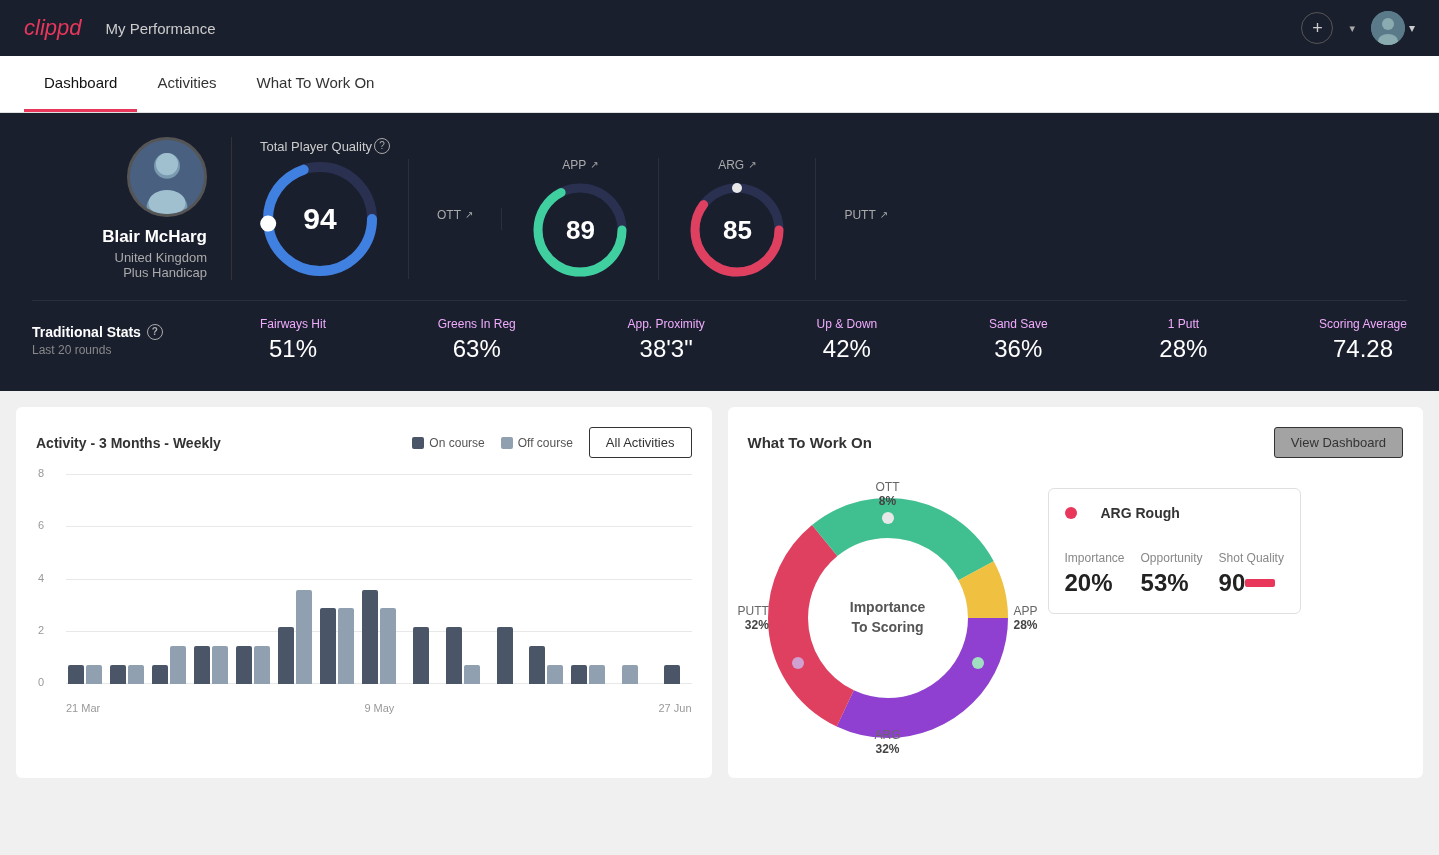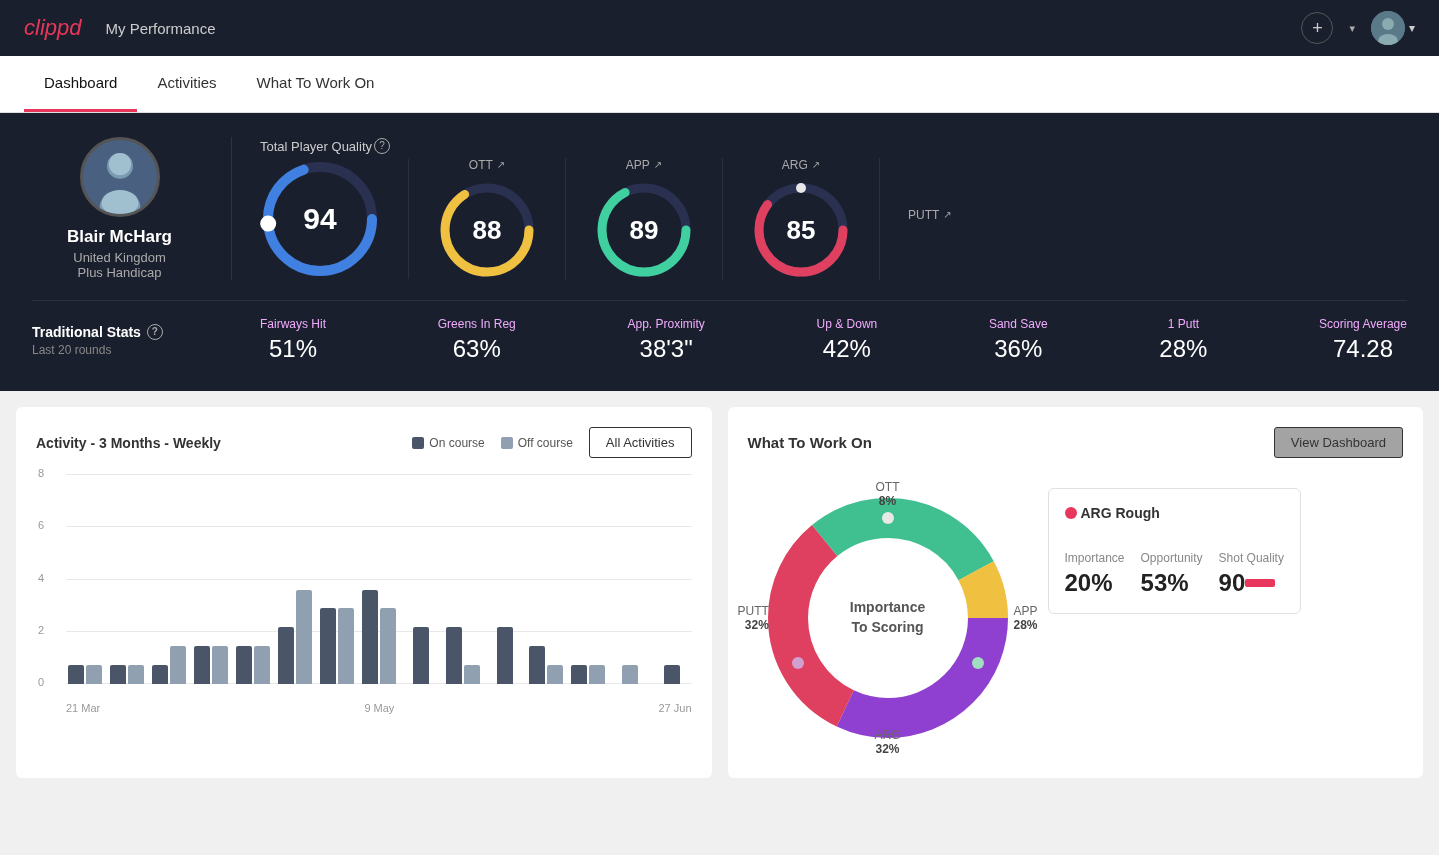--- a/index.html
+++ b/index.html
@@ -17,21 +17,21 @@
     .avatar-circle svg { width: 34px; height: 34px; }
 
     
     .nav-tabs { background: #fff; border-bottom: 1px solid #e0e0e0; display: flex; padding: 0 24px; }
     .nav-tab { padding: 18px 20px; font-size: 15px; color: #333; cursor: pointer; border-bottom: 3px solid transparent; text-decoration: none; }
     .nav-tab.active { border-bottom: 3px solid #e8375a; color: #111; font-weight: 500; }
 
     
     .stats-banner { background: #1a1f2e; padding: 24px 32px 28px; display: flex; flex-direction: column; gap: 20px; }
     .stats-top { display: flex; align-items: center; gap: 0; }
-    .player-info { min-width: 200px; display: flex; flex-direction: column; align-items: center; padding-right: 24px; border-right: 1px solid #333; }
+    .player-info { min-width: 200px; display: flex; flex-direction: column; align-items: flex-end; padding-right: 24px; border-right: 1px solid #333; }
     .player-avatar { width: 80px; height: 80px; border-radius: 50%; background: #4a6080; border: 3px solid #555; overflow: hidden; display: flex; align-items: center; justify-content: center; margin-bottom: 10px; }
     .player-avatar svg { width: 80px; height: 80px; }
     .player-name { color: #fff; font-size: 17px; font-weight: bold; }
     .player-country { color: #aaa; font-size: 13px; margin-top: 3px; }
     .player-handicap { color: #aaa; font-size: 13px; }
 
     
     .quality-section { flex: 1; padding-left: 28px; }
     .quality-title { color: #ccc; font-size: 13px; margin-bottom: 4px; display: flex; align-items: flex-end; gap: 2px; }
     .help-icon { width: 16px; height: 16px; border: 1px solid #aaa; border-radius: 50%; display: inline-flex; align-items: center; justify-content: center; font-size: 10px; color: #aaa; }
@@ -84,21 +84,21 @@
     .x-label { font-size: 11px; color: #999; }
 
     
     .work-header { display: flex; align-items: center; justify-content: space-between; margin-bottom: 20px; }
     .work-title { font-size: 15px; font-weight: 600; color: #333; }
     .view-dashboard-btn { border: 1.5px solid #333; background: #a3a3a3; padding: 7px 16px; font-size: 13px; cursor: pointer; border-radius: 3px; color: #333; }
 
     .work-content { display: flex; gap: 20px; }
     .donut-center-text { position: absolute; top: 50%; left: 50%; transform: translate(-50%, -50%); text-align: center; font-size: 14px; font-weight: 600; color: #555; line-height: 1.4; }
     .detail-card { border: 1px solid #e0e0e0; border-radius: 6px; padding: 16px; }
-    .detail-card-title { display: flex; align-items: center; gap: 4px; font-size: 14px; font-weight: 600; color: #333; margin-bottom: 30px; }
+    .detail-card-title { display: flex; align-items: center; gap: 24px; font-size: 14px; font-weight: 600; color: #333; margin-bottom: 30px; }
     .red-dot { width: 12px; height: 12px; border-radius: 50%; background: #e8375a; flex-shrink: 0; }
     .detail-metrics { display: flex; gap: 16px; margin-top: 8px; }
     .detail-metric { display: flex; flex-direction: column; }
     .detail-metric-label { font-size: 12px; color: #888; margin-bottom: 4px; }
     .detail-metric-value { font-size: 24px; font-weight: bold; color: #222; }
     .shot-quality-bar { display: flex; align-items: center; }
     .shot-q-val { font-size: 24px; font-weight: bold; color: #222; }
     .sq-bar { width: 30px; height: 8px; background: #e8375a; border-radius: 2px; }
   </style>
 </head>
@@ -167,27 +167,20 @@
               <circle cx="60" cy="60" r="8" fill="#fff" transform="rotate(-95 60 60) translate(0 -52)"></circle>
             </svg>
             <span class="gauge-value">94</span>
           </div>
         </div>
 
         <div class="gauge-item">
           <div class="gauge-label">
             <span>OTT</span>
             <span class="arrow">↗</span>
-          </div>
-          <div class="gauge-circle">
-            <svg width="100" height="100" viewBox="0 0 100 100">
-              <circle cx="50" cy="50" r="42" fill="none" stroke="#2a3050" stroke-width="9"></circle>
-              <circle cx="50" cy="50" r="42" fill="none" stroke="#f0c040" stroke-width="9" stroke-dasharray="240 264" stroke-dashoffset="66" stroke-linecap="round"></circle>
-            </svg>
-            <span class="gauge-value">88</span>
           </div>
         </div>
 
         <div class="gauge-item">
           <div class="gauge-label">
             <span>APP</span>
             <span class="arrow">↗</span>
           </div>
           <div class="gauge-circle">
             <svg width="100" height="100" viewBox="0 0 100 100">

